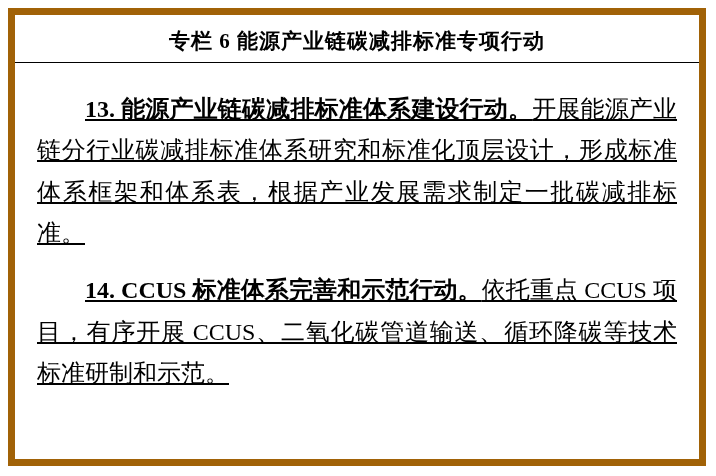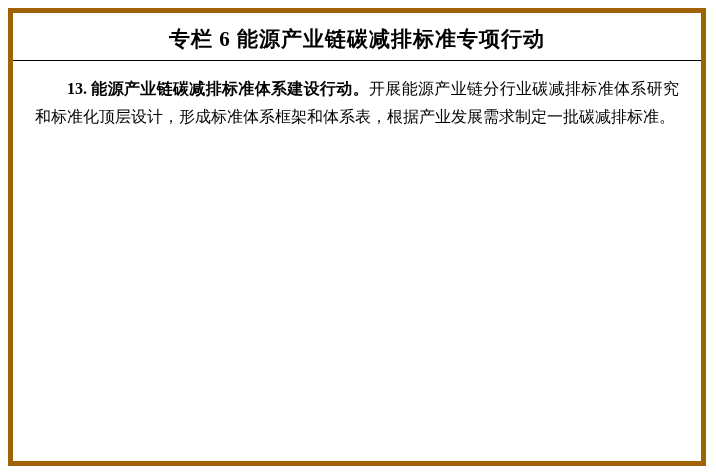--- a/index.html
+++ b/index.html
@@ -14,21 +14,21 @@
     color: #000000;
     overflow: hidden;
   }
 
   .box {
     position: absolute;
     left: 8px;
     top: 8px;
     width: 698px;
     height: 458px;
-    border: 5px solid #a16207;
+    border: 7px solid #a16207;
     box-sizing: border-box;
     background: #ffffff;
   }
 
   .title {
     text-align: center;
     font-size: 21px;
     font-weight: bold;
     letter-spacing: 1px;
     padding-top: 14px;
@@ -40,26 +40,27 @@
     height: 1px;
     background: #000000;
     width: 100%;
   }
 
   .body {
     padding: 10px 22px 0 22px;
   }
 
   .para {
-    font-size: 16px;
+    font-size: 24px;
     line-height: 1.72;
     text-align: justify;
     text-justify: inter-ideograph;
-    margin: 4px 0 10px 0;
+    margin: 16px 0 10px 0;
     text-indent: 2em;
+    text-decoration: underline;
   }
 
   .para:last-child {
     margin-bottom: 0;
   }
 
   .lead {
     font-weight: bold;
   }
 </style>
@@ -70,16 +71,19 @@
 
   <div class="title">专栏 6  能源产业链碳减排标准专项行动</div>
   <div class="title-rule"></div>
 
   <div class="body">
 
     <p class="para">
       <span class="lead">13. 能源产业链碳减排标准体系建设行动。</span><span>开展能源产业链分行业碳减排标准体系研究和标准化顶层设计，形成标准体系框架和体系表，根据产业发展需求制定一批碳减排标准。</span>
     </p>
 
+    <p class="para">
+      <span class="lead">14. CCUS 标准体系完善和示范行动。</span><span>依托重点 CCUS 项目，有序开展 CCUS、二氧化碳管道输送、循环降碳等技术标准研制和示范。</span>
+    </p>
 
 
   </div>
 </div>
 
 </body></html>

